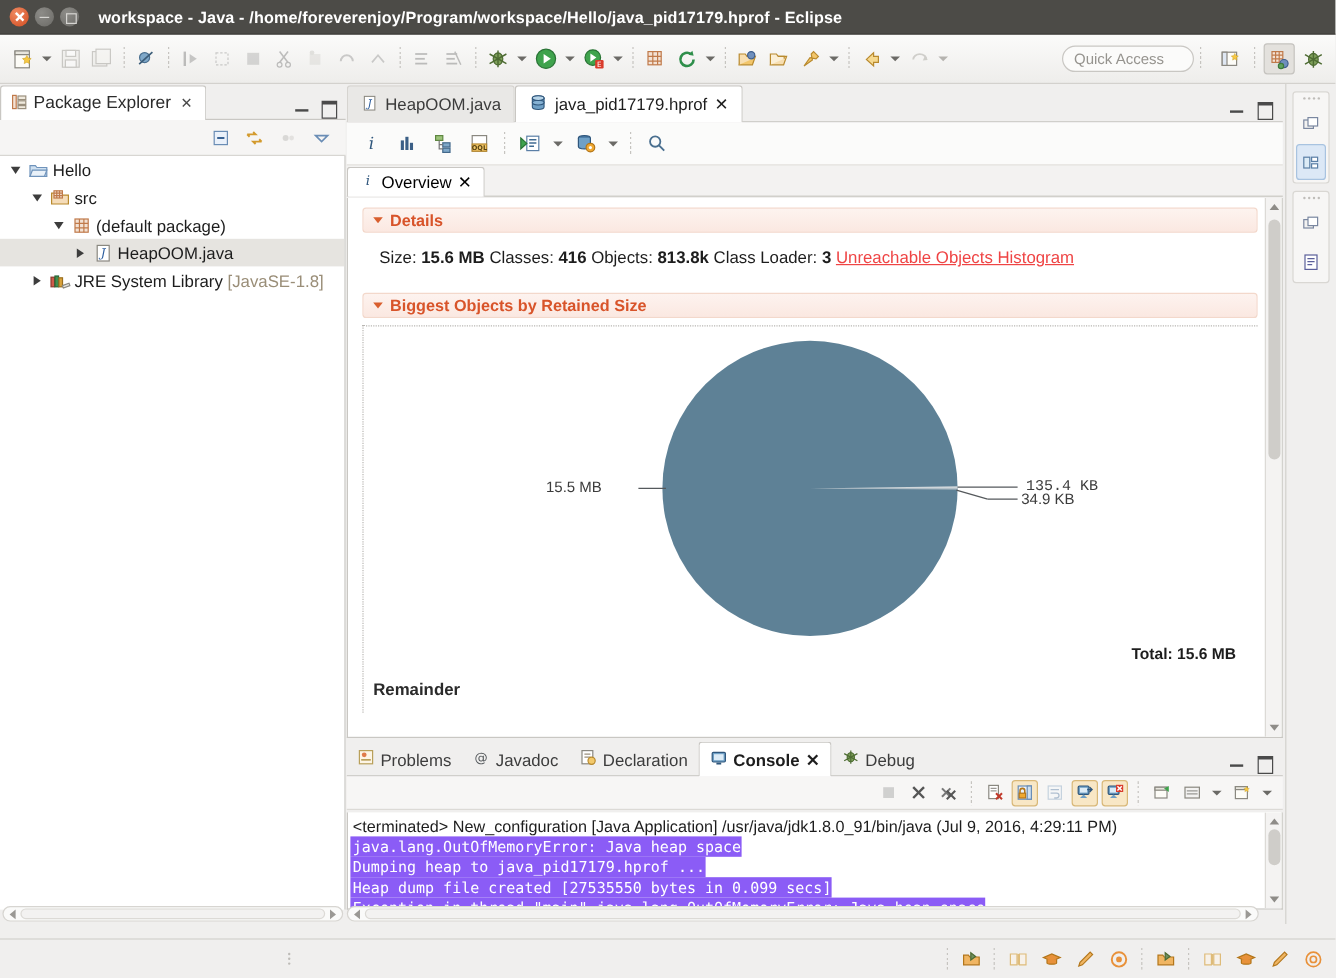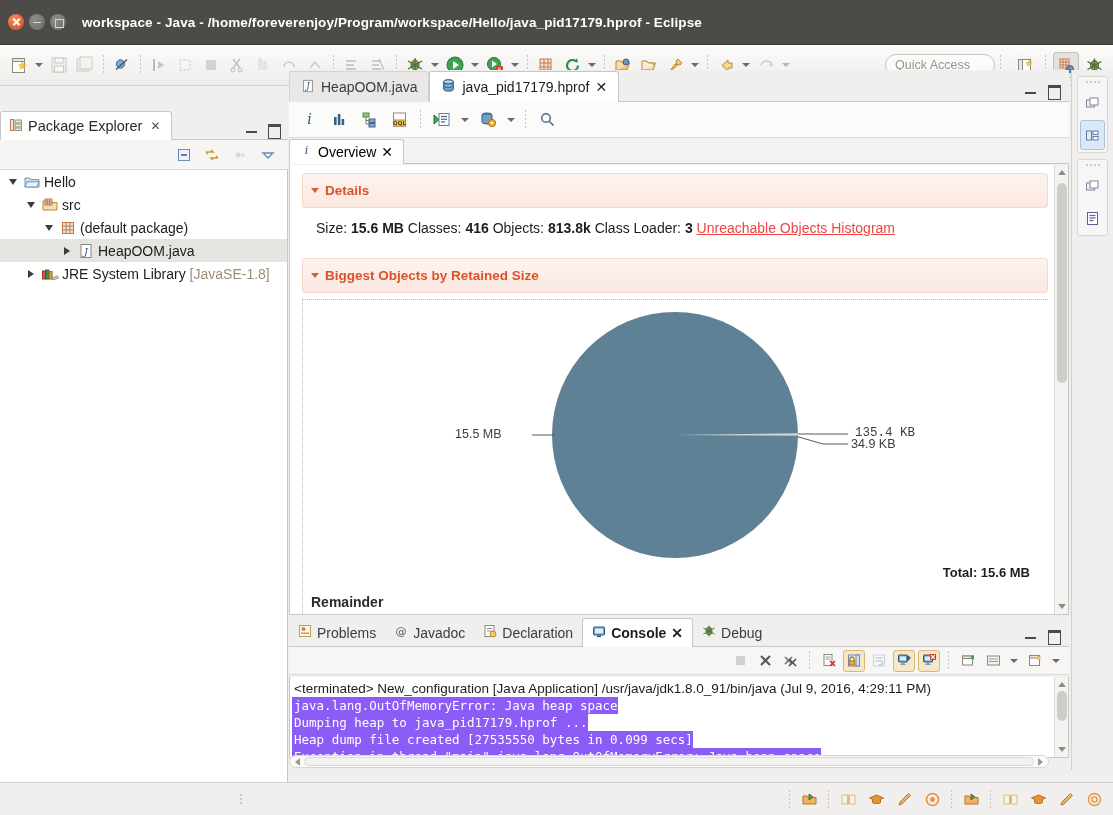--- a/index.html
+++ b/index.html
@@ -7,21 +7,21 @@
     width: 1113px; height: 815px;
     font-family: "Liberation Sans", sans-serif;
     font-size: 13px;
     background: #f0efee;
     overflow: hidden;
   }
   .app { position: relative; width: 1113px; height: 815px; }
 
   
   .titlebar {
-    height: 45px; background: #4c4b47;
+    height: 29px; background: #4c4b47;
     display: flex; align-items: center;
     border-bottom: 1px solid #3a3936;
   }
   .wbtns { display: flex; align-items: center; gap: 5px; padding-left: 8px; }
   .wbtn { width: 16px; height: 16px; border-radius: 50%; position: relative; }
   .wbtn.close { background: radial-gradient(circle at 35% 30%, #f08a62, #d14c20); }
   .wbtn.min   { background: radial-gradient(circle at 35% 30%, #8d8c88, #6b6a66); }
   .wbtn.max   { background: radial-gradient(circle at 35% 30%, #8d8c88, #6b6a66); }
   .wbtn.close::before, .wbtn.close::after {
     content:""; position:absolute; left:3.5px; top:7.2px; width:9px; height:1.6px;
@@ -65,21 +65,21 @@
     color: #96948f; font-size: 12.5px; display: flex; align-items: center;
     padding-left: 9px;
   }
   .perspbar { display: flex; align-items: center; gap: 2px; margin-left: 6px; }
   .persp-active { background: #e3e1dd; border: 1px solid #c5c3bf; border-radius: 3px; }
 
   
   .body { position: absolute; top: 70px; left: 0; width: 1113px; height: 712px; }
 
   
-  .leftpane { position: absolute; left: 0; top: 0; width: 288px; height: 700px; margin-top: 40px; }
+  .leftpane { position: absolute; left: 0; top: 0; width: 288px; height: 700px; }
   .viewtabs {
     height: 30px; display: flex; align-items: flex-end;
     border-bottom: 1px solid #c9c7c3; background: #f0efee;
     position: relative;
   }
   .vtab {
     height: 29px; display: flex; align-items: center; gap: 5px;
     padding: 0 10px 0 8px; font-size: 14px; color: #2b2b2b;
     background: #ffffff; border: 1px solid #c9c7c3; border-bottom: none;
     border-top-left-radius: 3px; border-top-right-radius: 3px;
@@ -161,21 +161,21 @@
   .ovarrow-t { top:5px; border-left:4px solid transparent; border-right:4px solid transparent;
                border-bottom:5px solid #8e8c88; }
   .ovarrow-b { bottom:5px; border-left:4px solid transparent; border-right:4px solid transparent;
                border-top:5px solid #8e8c88; }
 
   .section { margin: 8px 20px 0 12px; }
   .sechead {
     display: flex; align-items: center; gap: 6px;
     background: linear-gradient(#fdf3ef,#fbe8e1);
     border: 1px solid #f3d8cb; border-radius: 3px;
-    height: 35px; padding-left: 8px;
+    height: 21px; padding-left: 8px;
   }
   .sechead .tri { width:0;height:0;border-left:4px solid transparent;border-right:4px solid transparent;
                   border-top:5px solid #d95f2e; }
   .sechead .stitle { color: #d8542a; font-weight: bold; font-size: 13.5px; }
   .detailrow { padding: 12px 0 14px 14px; font-size: 14px; color: #1d1d1d; }
   .detailrow b { font-weight: bold; }
   .detailrow a { color: #ef4444; text-decoration: underline; }
 
   .chartbox {
     margin: 6px 20px 0 12px; height: 323px; position: relative;

